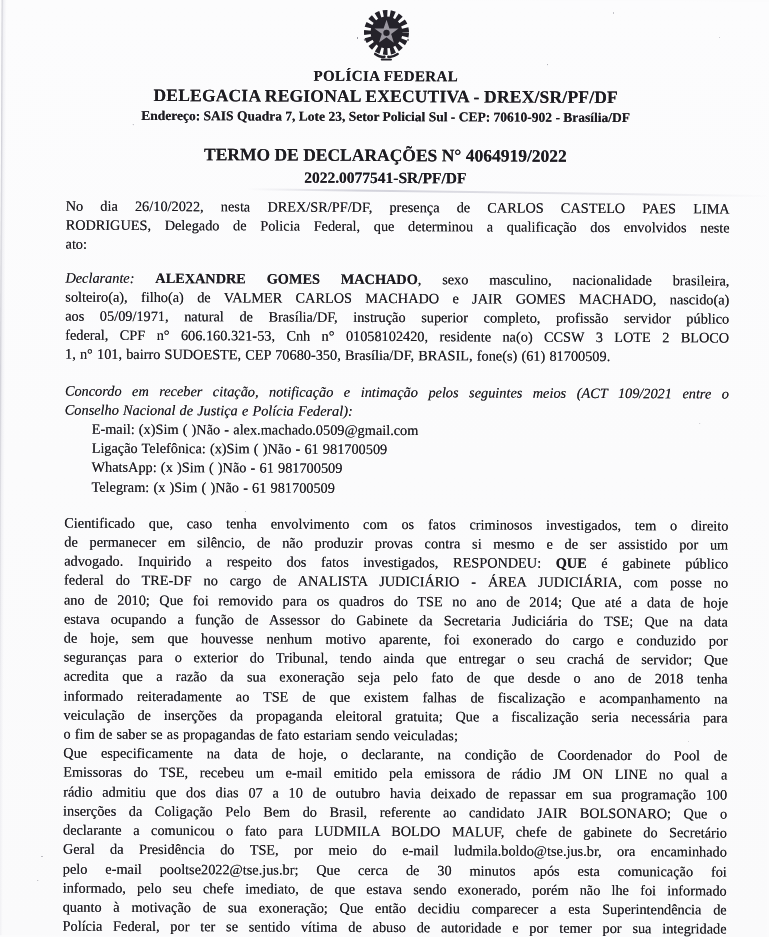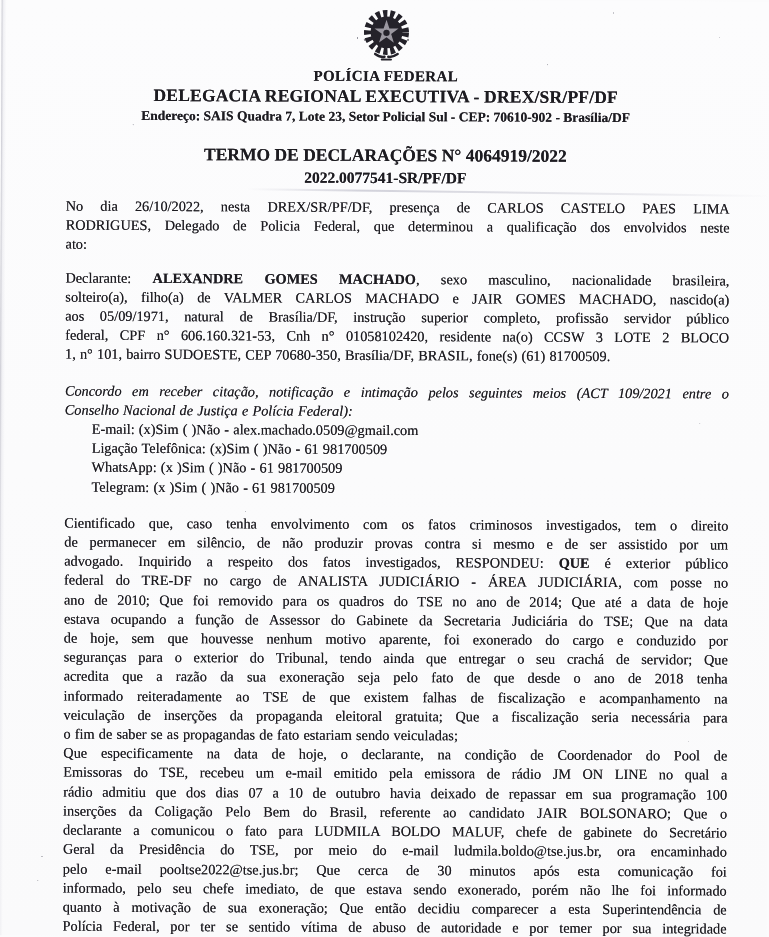--- a/index.html
+++ b/index.html
@@ -44,21 +44,21 @@
     font-size:14.3px;line-height:19.2px;word-spacing:.6px;
     text-shadow:0 0 .55px rgba(32,30,38,.8);
   }
   .para{margin:0;}
   .para .line{text-align:justify;text-align-last:justify;}
   .para[data-last="left"] .line:last-child{text-align-last:left;}
   .para.m14{margin-top:14px;}
   .para.m17{margin-top:17px;}
   .para.contact-list .line{text-align:left;text-align-last:left;padding-left:27px;}
   .b{font-weight:bold;}
-  .i{}
+  .i{font-style:italic;}
   .para.italic .line{font-style:italic;}
 </style>
 </head>
 <body>
 
 <div class="page">
 
   <header class="letterhead">
     <svg class="seal" viewBox="0 0 64 64" aria-hidden="true">
       <circle cx="32" cy="26" r="20" fill="none" stroke="#24222a" stroke-width="8" stroke-dasharray="4.5 3"></circle>
@@ -104,21 +104,21 @@
     <section class="para contact-list" data-last="left">
         <div class="line">E-mail: (x)Sim ( )Não - alex.machado.0509@gmail.com</div>
         <div class="line">Ligação Telefônica: (x)Sim ( )Não - 61 981700509</div>
         <div class="line">WhatsApp: (x )Sim ( )Não - 61 981700509</div>
         <div class="line">Telegram: (x )Sim ( )Não - 61 981700509</div>
       </section>
 
     <section class="para m17" data-last="left">
         <div class="line">Cientificado que, caso tenha envolvimento com os fatos criminosos investigados, tem o direito</div>
         <div class="line">de permanecer em silêncio, de não produzir provas contra si mesmo e de ser assistido por um</div>
-        <div class="line"><span>advogado. Inquirido a respeito dos fatos investigados, RESPONDEU: </span><span class="b">QUE</span><span> é exterior público</span></div>
+        <div class="line"><span>advogado. Inquirido a respeito dos fatos investigados, RESPONDEU: </span><span class="b">QUE</span><span> é gabinete público</span></div>
         <div class="line">federal do TRE-DF no cargo de ANALISTA JUDICIÁRIO - ÁREA JUDICIÁRIA, com posse no</div>
         <div class="line">ano de 2010; Que foi removido para os quadros do TSE no ano de 2014; Que até a data de hoje</div>
         <div class="line">estava ocupando a função de Assessor do Gabinete da Secretaria Judiciária do TSE; Que na data</div>
         <div class="line">de hoje, sem que houvesse nenhum motivo aparente, foi exonerado do cargo e conduzido por</div>
         <div class="line">seguranças para o exterior do Tribunal, tendo ainda que entregar o seu crachá de servidor; Que</div>
         <div class="line">acredita que a razão da sua exoneração seja pelo fato de que desde o ano de 2018 tenha</div>
         <div class="line">informado reiteradamente ao TSE de que existem falhas de fiscalização e acompanhamento na</div>
         <div class="line">veiculação de inserções da propaganda eleitoral gratuita; Que a fiscalização seria necessária para</div>
         <div class="line">o fim de saber se as propagandas de fato estariam sendo veiculadas;</div>
       </section>

